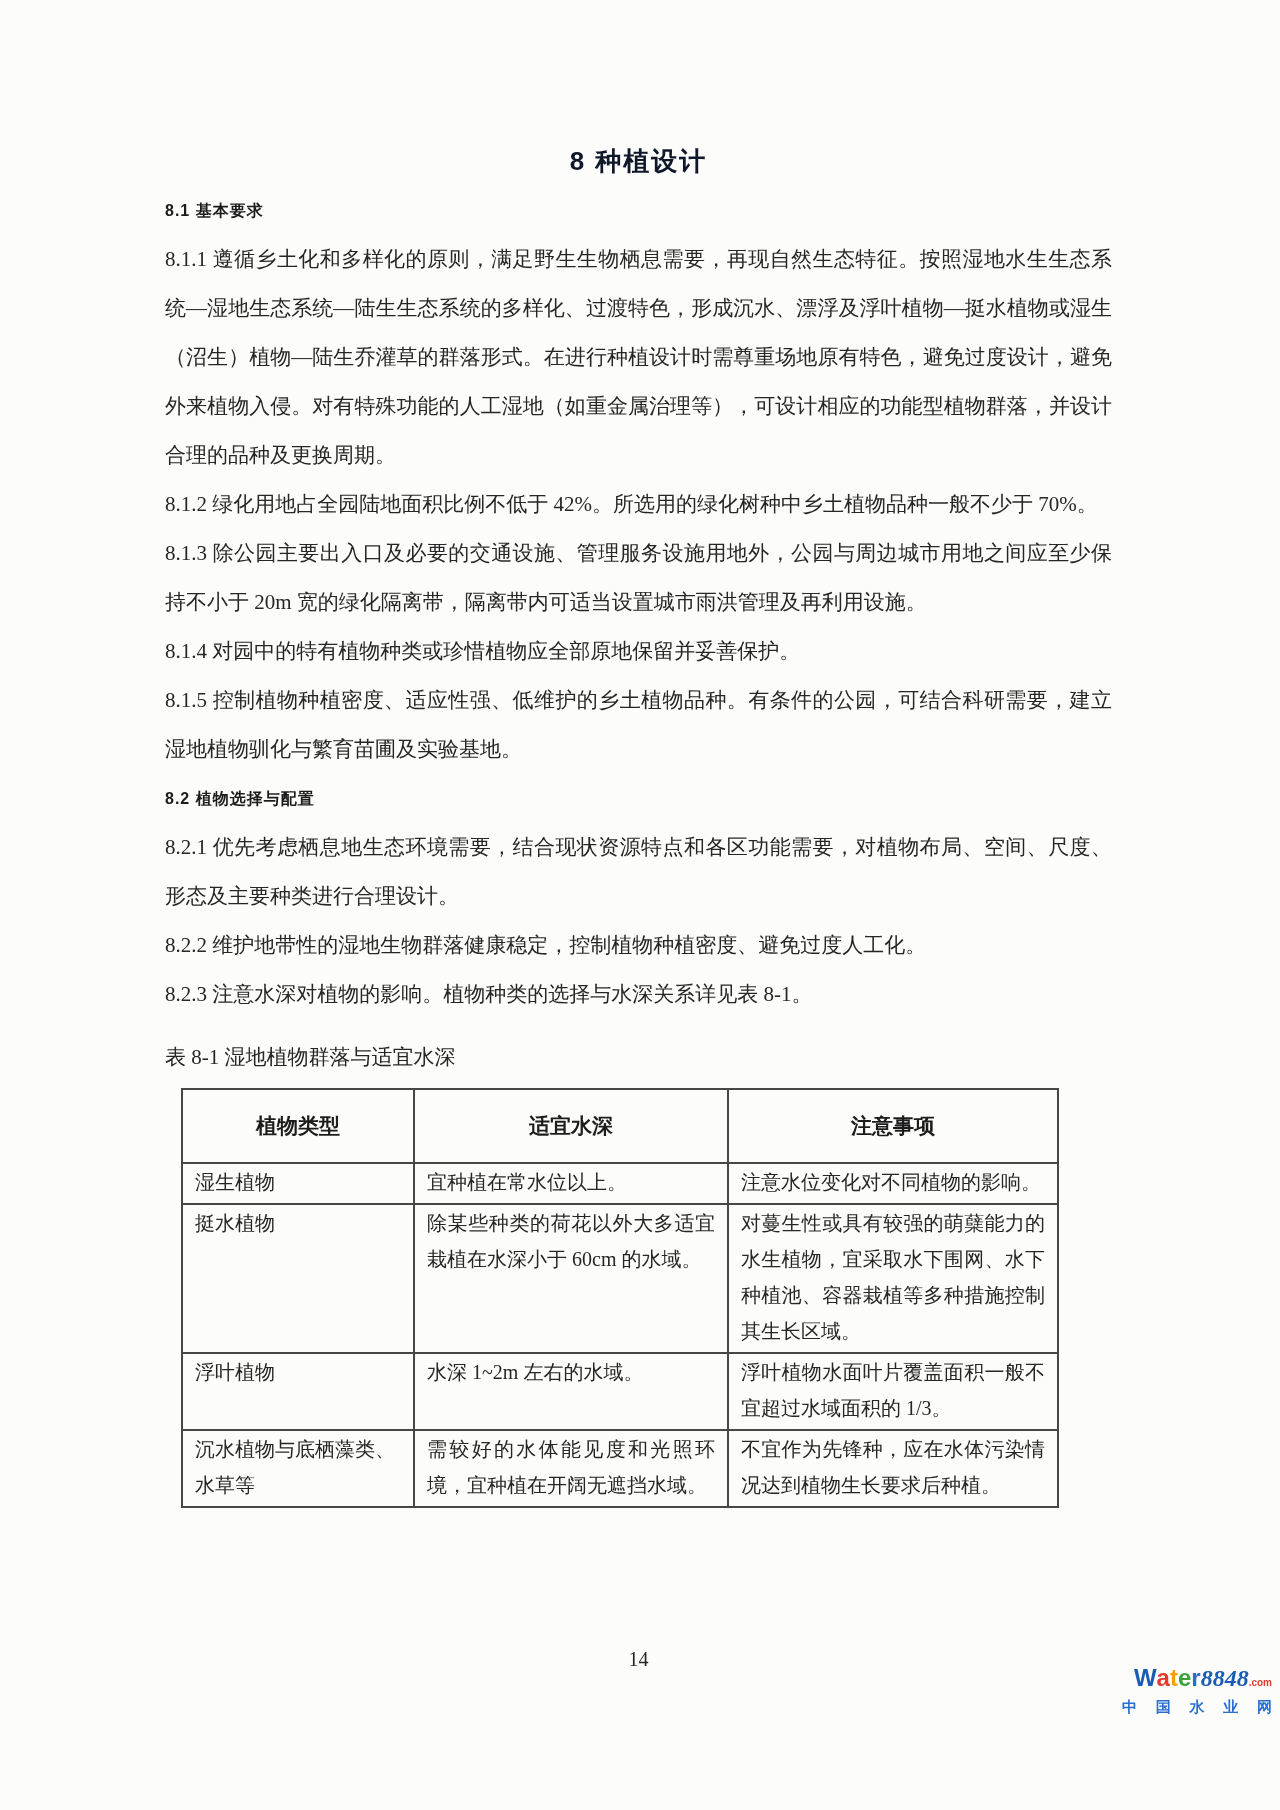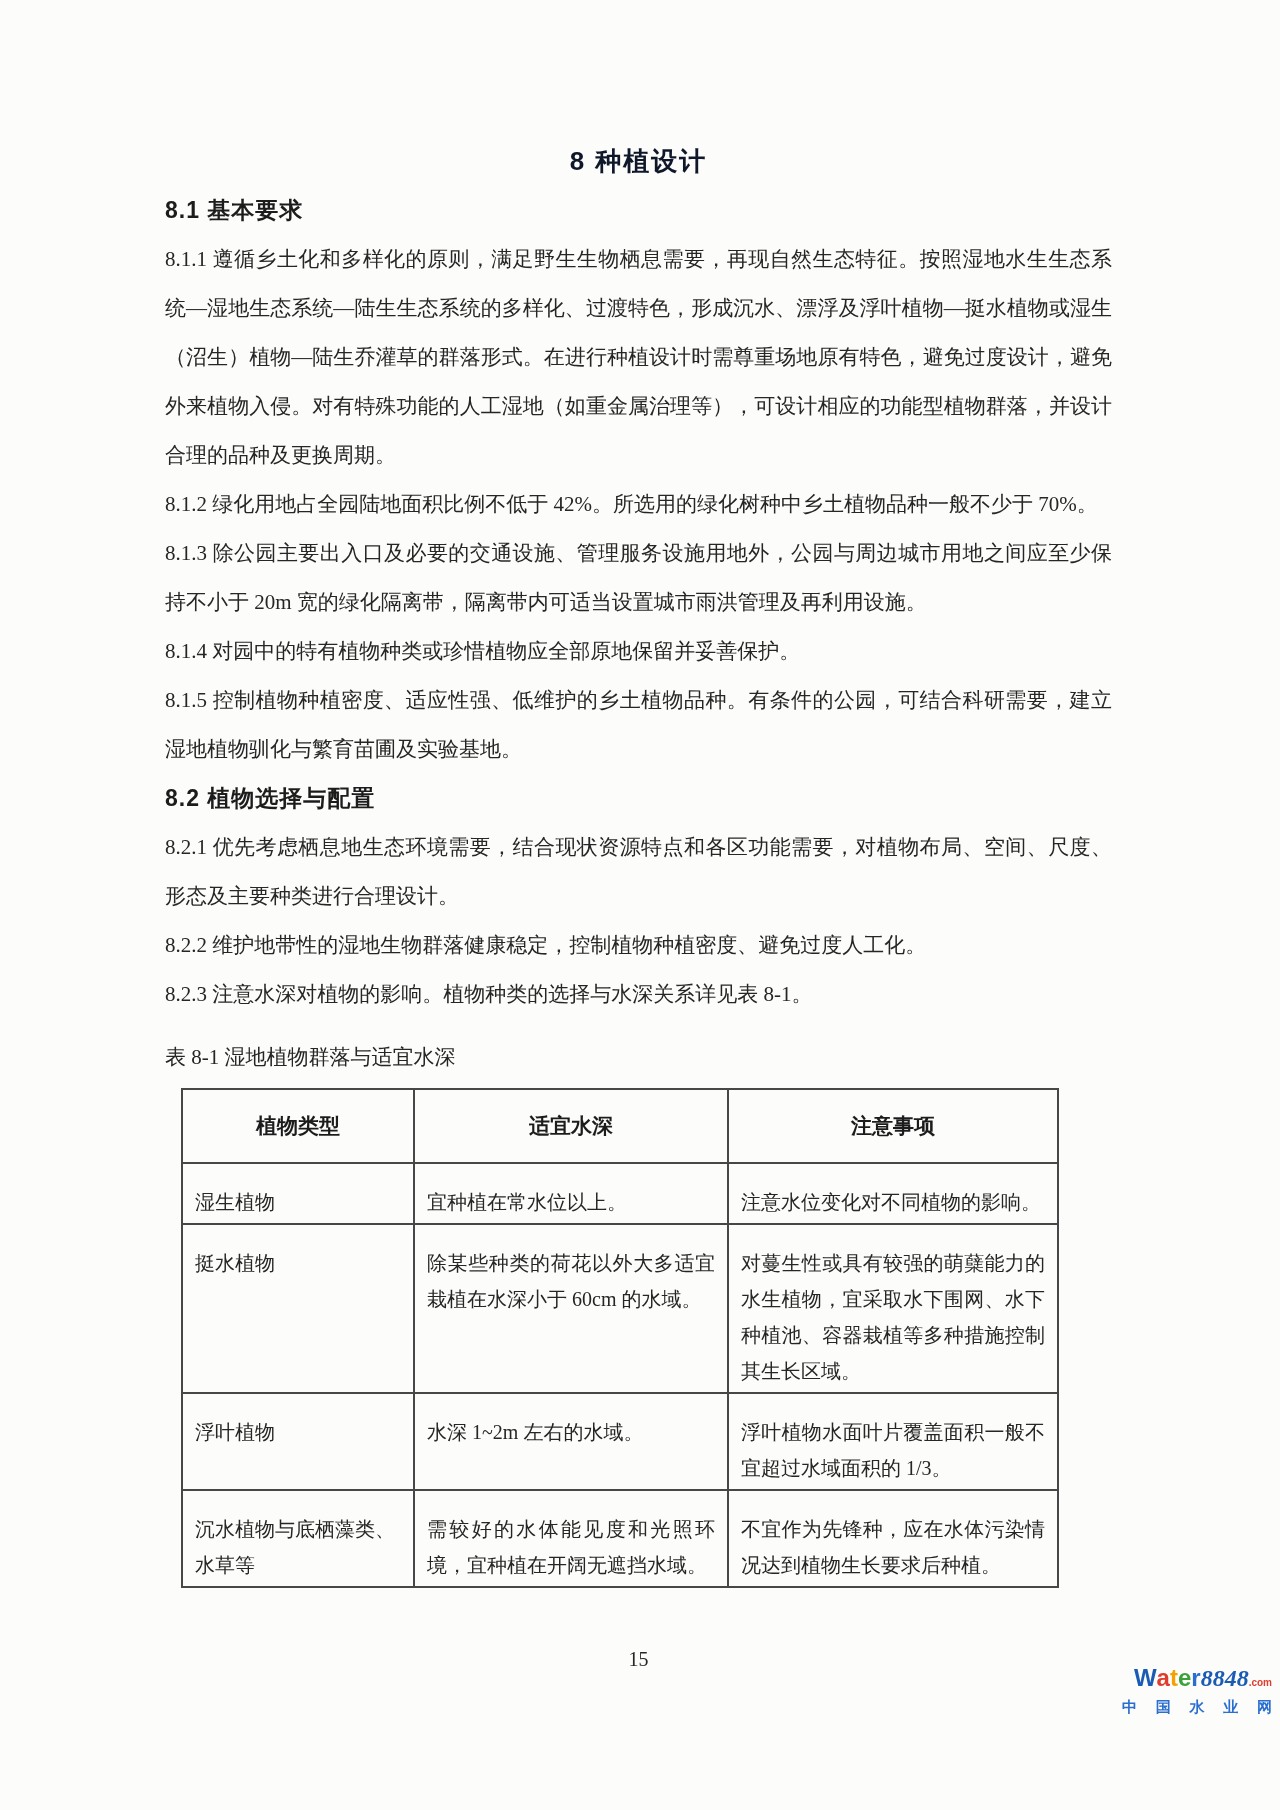--- a/index.html
+++ b/index.html
@@ -14,21 +14,21 @@
   .content{
     position:absolute;left:165px;top:136px;width:947px;
   }
   .doc-title{
     font-family:"Liberation Sans","DejaVu Sans",sans-serif;
     font-weight:bold;font-size:26px;line-height:50px;
     text-align:center;margin:0;letter-spacing:2px;color:#0f172a;
   }
   h2.sec{
     font-family:"Liberation Sans","DejaVu Sans",sans-serif;
-    font-weight:bold;font-size:23px;line-height:49px;
+    font-weight:bold;font-size:16px;line-height:49px;
     margin:0;color:#1c1c1c;letter-spacing:1px;
   }
   p.para{
     font-size:21px;line-height:49px;margin:0;
     text-align:justify;text-justify:inter-ideograph;
     color:#262626;
   }
   .table-caption{
     font-size:21px;line-height:49px;
     margin:14px 0 6px 0;color:#262626;
@@ -39,21 +39,21 @@
     background:#fcfcfa;
   }
   table.t81 th{
     font-family:"Liberation Sans","DejaVu Sans",sans-serif;
     font-size:21px;font-weight:bold;text-align:center;
     padding:18px 4px;line-height:36px;
     border:2px solid #474747;color:#1c1c1c;
   }
   table.t81 td{
     font-size:20px;line-height:36px;
-    padding:20px 12px 3px 12px;
+    padding:0 12px 3px 12px;
     border:2px solid #474747;
     vertical-align:top;color:#262626;
   }
   table.t81 td.c0{text-align:left;}
   table.t81 td.c1,table.t81 td.c2{text-align:justify;text-justify:inter-ideograph;}
   .page-number{
     position:absolute;left:165px;top:1648px;width:947px;
     text-align:center;font-size:20px;color:#262626;
   }
   .watermark{
@@ -126,21 +126,21 @@
         </tr>
         <tr>
           <td class="c0">沉水植物与底栖藻类、水草等</td>
           <td class="c1">需较好的水体能见度和光照环境，宜种植在开阔无遮挡水域。</td>
           <td class="c2">不宜作为先锋种，应在水体污染情况达到植物生长要求后种植。</td>
         </tr>
       </tbody>
   </table>
 </div>
 
-<div class="page-number">15</div>
+<div class="page-number">14</div>
 
 <div class="watermark">
   <div class="wm-line1">
     <span id="wm-letters"><span class="wm-letter" style="color: rgb(26, 92, 180);">W</span><span class="wm-letter" style="color: rgb(224, 60, 46);">a</span><span class="wm-letter" style="color: rgb(245, 161, 0);">t</span><span class="wm-letter" style="color: rgb(59, 162, 59);">e</span><span class="wm-letter" style="color: rgb(42, 111, 208);">r</span></span><span class="wm-8848" id="wm-number" style="color: rgb(26, 92, 180);">8848</span><span class="wm-com" id="wm-com" style="color: rgb(224, 60, 46);">.com</span>
   </div>
   <div class="wm-line2" id="wm-subtitle" style="color: rgb(42, 111, 208);">
       <span>中</span>
       <span>国</span>
       <span>水</span>
       <span>业</span>

